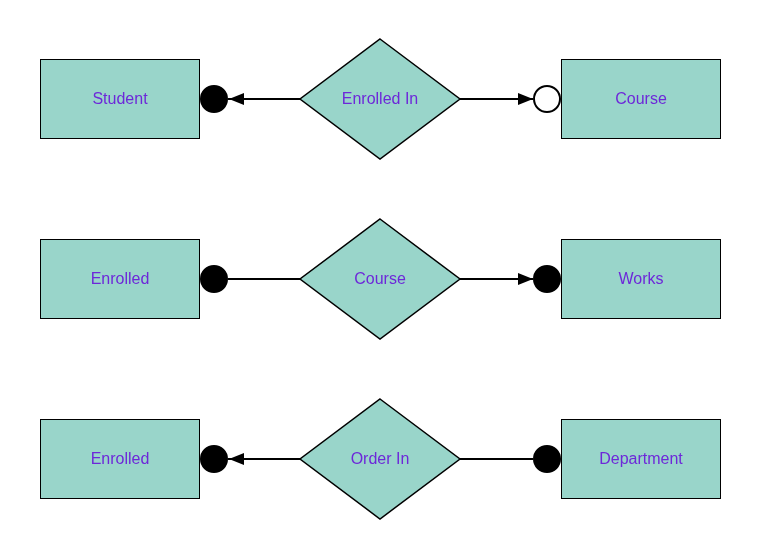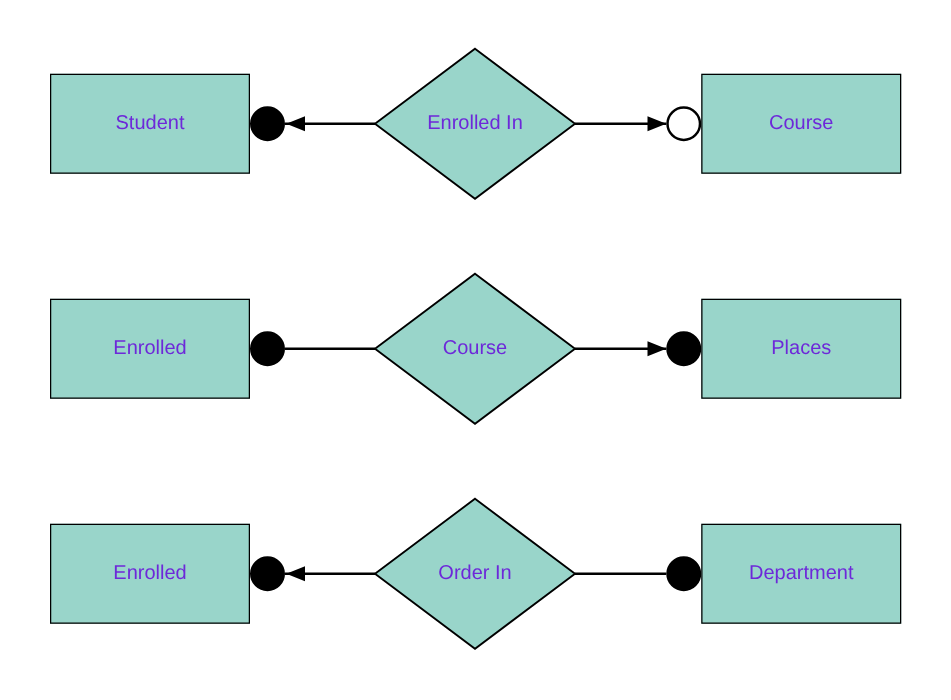--- a/index.html
+++ b/index.html
@@ -146,21 +146,21 @@
     <svg class="diamond-svg" viewBox="0 0 164 124">
       <polygon points="82,2 162,62 82,122 2,62" fill="#99d5ca" stroke="#000000" stroke-width="1.5"></polygon>
     </svg>
     <div class="diamond-label">Course</div>
     <div class="connector terminal-filled-circle arrow-pointing-right">
       <div class="conn-line right-line"></div>
       <div class="arrowhead ah-right"></div>
       <div class="terminal right-term"></div>
     </div>
     <div class="entity right-entity">
-      <span>Places</span>
+      <span>Works</span>
     </div>
   </div>
 
   <div class="row r2">
     <div class="entity left-entity">
       <span>Enrolled</span>
     </div>
     <div class="connector terminal-filled-circle arrow-pointing-left">
       <div class="terminal left-term"></div>
       <div class="conn-line left-line"></div>

